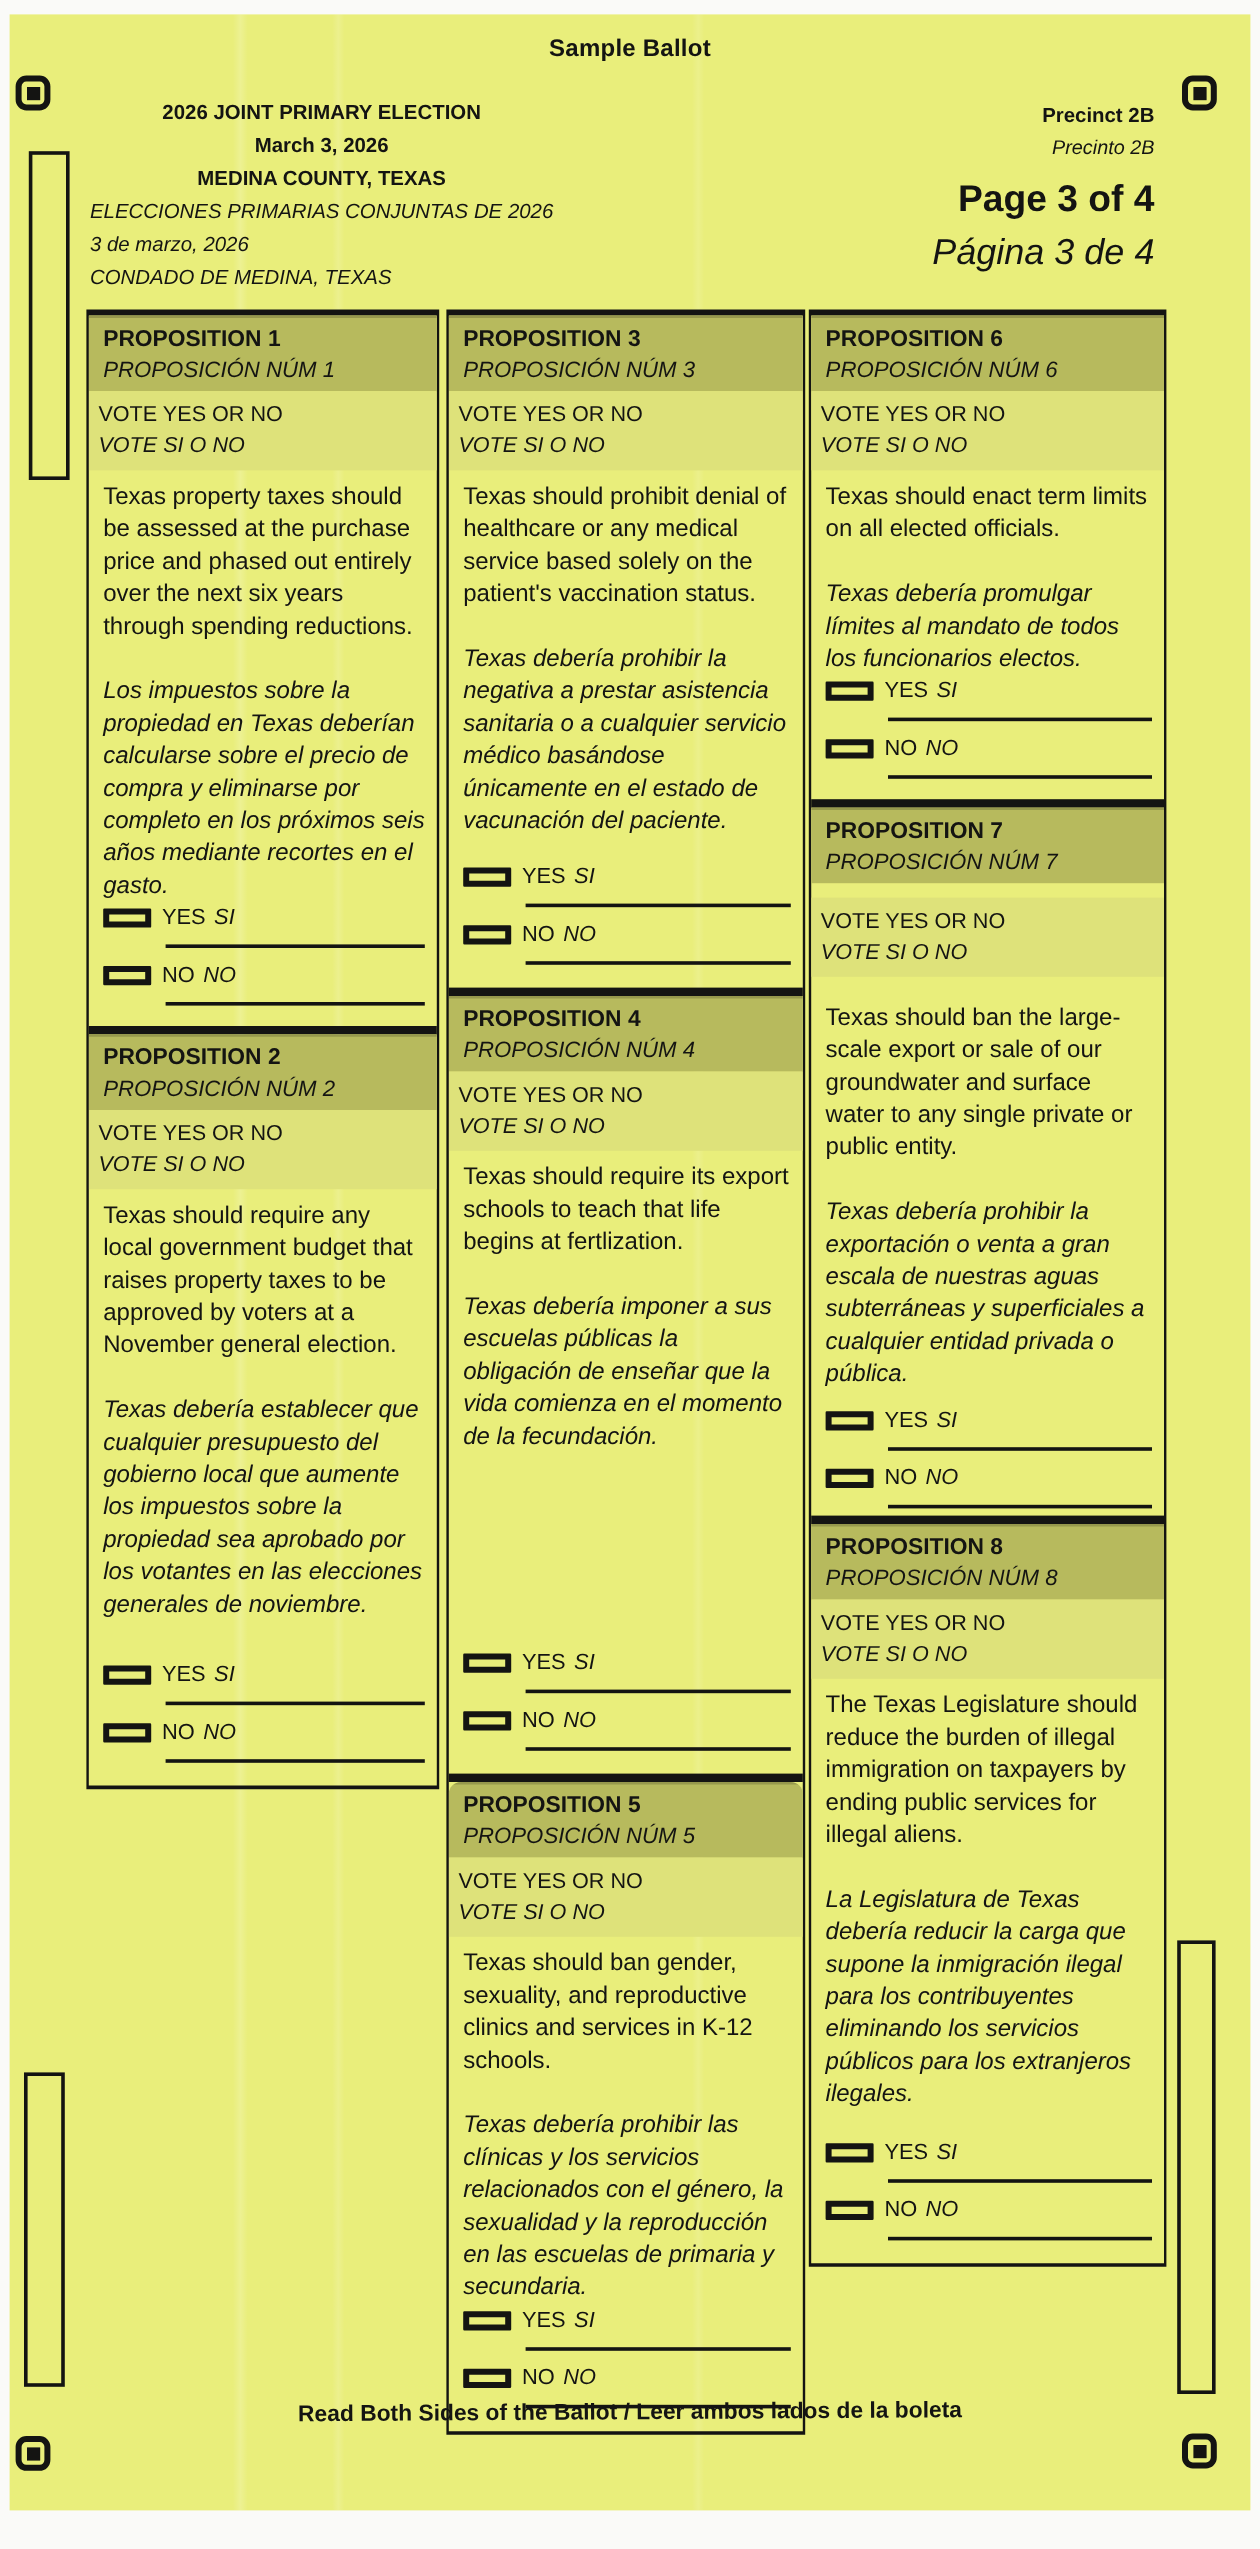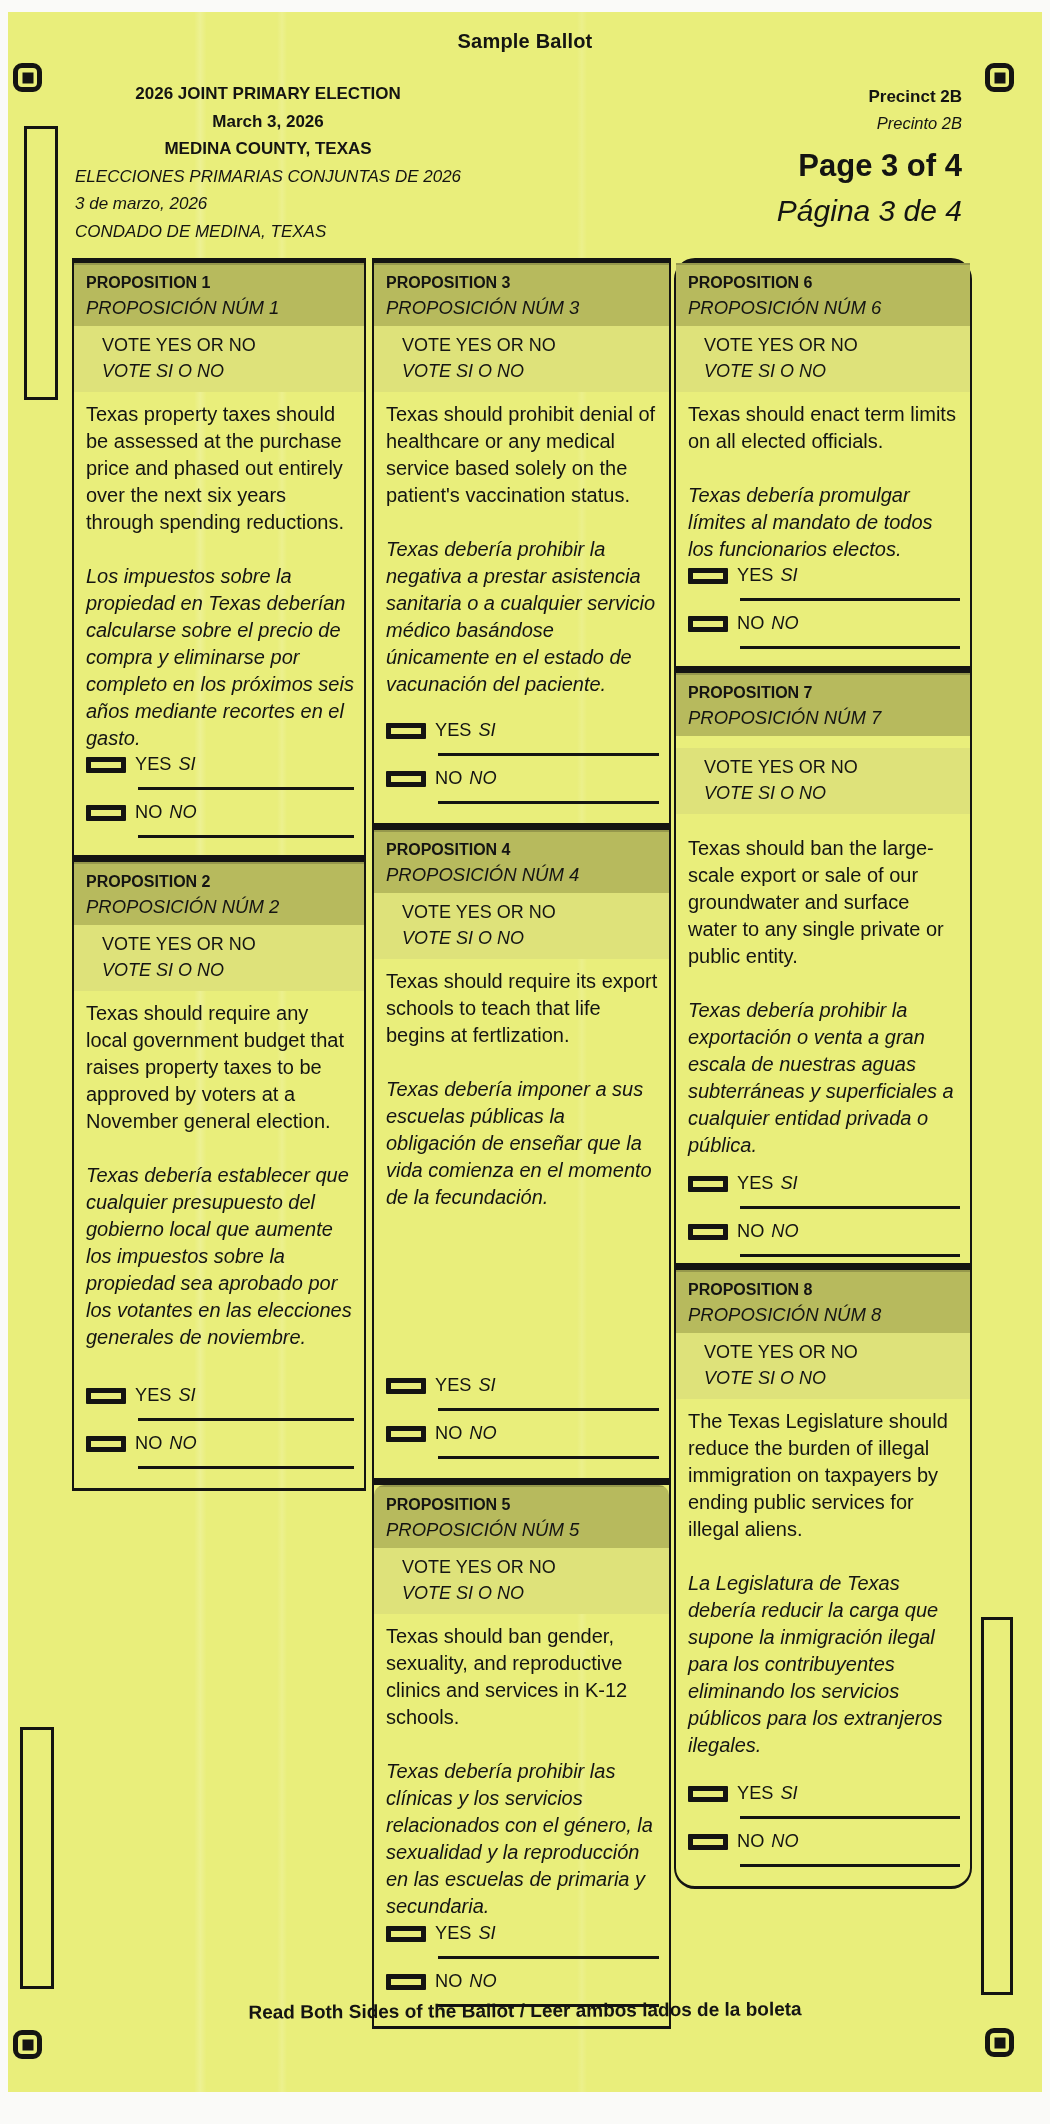--- a/index.html
+++ b/index.html
@@ -61,41 +61,41 @@
 
   
   .columns{position:absolute;left:0;top:0;width:100%;height:100%;}
   .col{
     position:absolute;top:246px;
     border:2px solid var(--ink);border-top-width:5px;border-bottom-width:3px;
     display:flex;flex-direction:column;
   }
   .col1{left:64px;width:294px;}
   .col2{left:364px;width:299px;justify-content:center;}
-  .col3{left:666px;width:298px;border-radius:21px;}
+  .col3{left:666px;width:298px;}
 
   .col1 > .prop-card:nth-child(1){height:592px;}
   .col1 > .prop-card:nth-child(3){height:626px;}
   .col2 > .prop-card:nth-child(1){height:560px;}
   .col2 > .prop-card:nth-child(3){height:648px;}
   .col2 > .prop-card:nth-child(5){height:541px;border-radius:10px;}
   .col3 > .prop-card:nth-child(1){height:403px;}
   .col3 > .prop-card:nth-child(3){height:590px;gap:12px;}
   .col3 > .prop-card:nth-child(5){height:616px;}
 
   .card-divider{height:7px;background:var(--ink);flex:none;}
 
   .prop-card{display:flex;flex-direction:column;overflow:hidden;}
   .prop-band-title{
     background:var(--band-title);padding:7px 12px 6px;flex:none;
     box-shadow:inset 0 2px 0 rgba(0,0,0,.18);
   }
-  .prop-title-en{font-weight:bold;font-size:16px;line-height:25px;display:block;}
+  .prop-title-en{font-weight:bold;font-size:19px;line-height:25px;display:block;}
   .prop-title-es{font-style:italic;font-size:18.5px;line-height:25px;display:block;}
-  .prop-band-vote{background:var(--band-vote);padding:6px 28px 8px;flex:none;}
+  .prop-band-vote{background:var(--band-vote);padding:6px 8px 8px;flex:none;}
   .vote-en{font-size:18px;line-height:26px;display:block;}
   .vote-es{font-size:18px;line-height:26px;font-style:italic;display:block;}
   .prop-body{padding:9px 10px 0 12px;font-size:20px;line-height:27px;}
   .prop-text-es{font-style:italic;margin-top:27px;}
 
   .vote-group{margin-top:auto;padding:0 10px 9px 12px;flex:none;}
   .vote-row{display:flex;align-items:center;height:25px;}
   .vote-box{
     width:40px;height:16px;border:5px solid var(--ink);background:transparent;
     flex:none;border-radius:1px;

